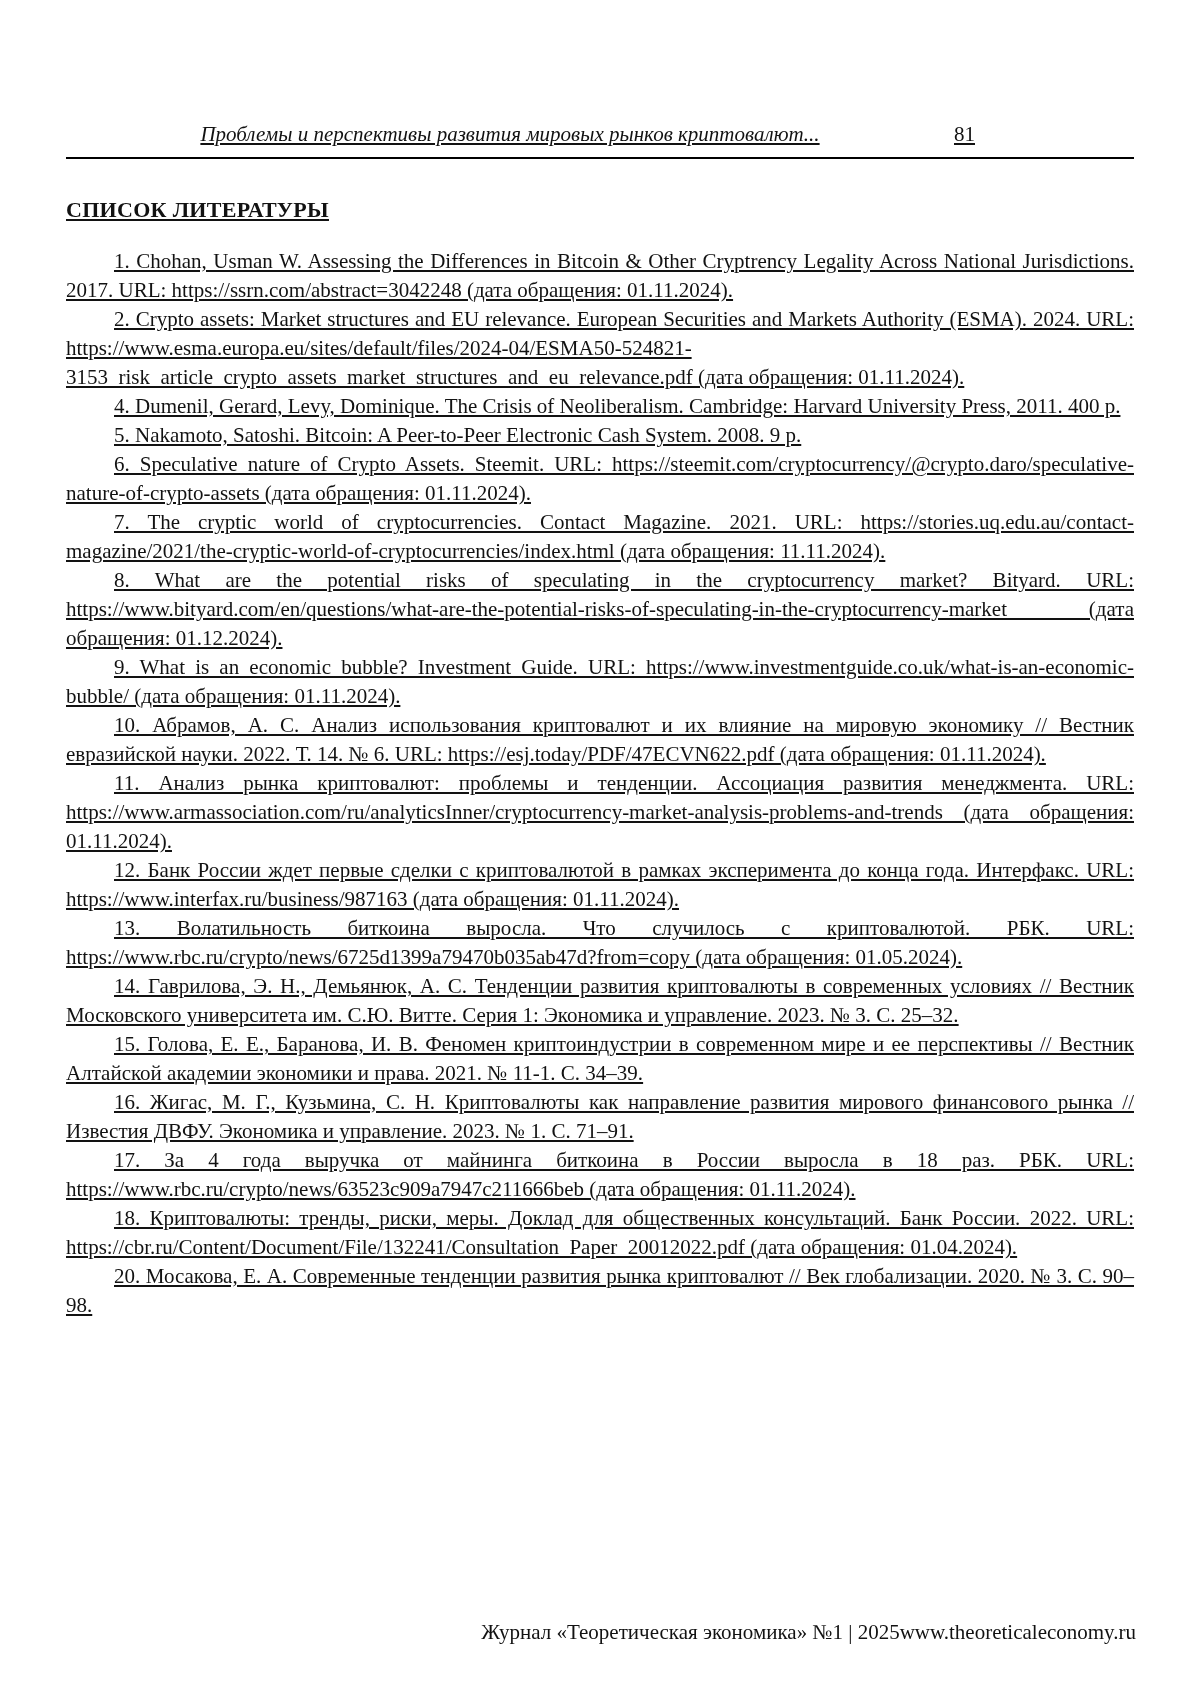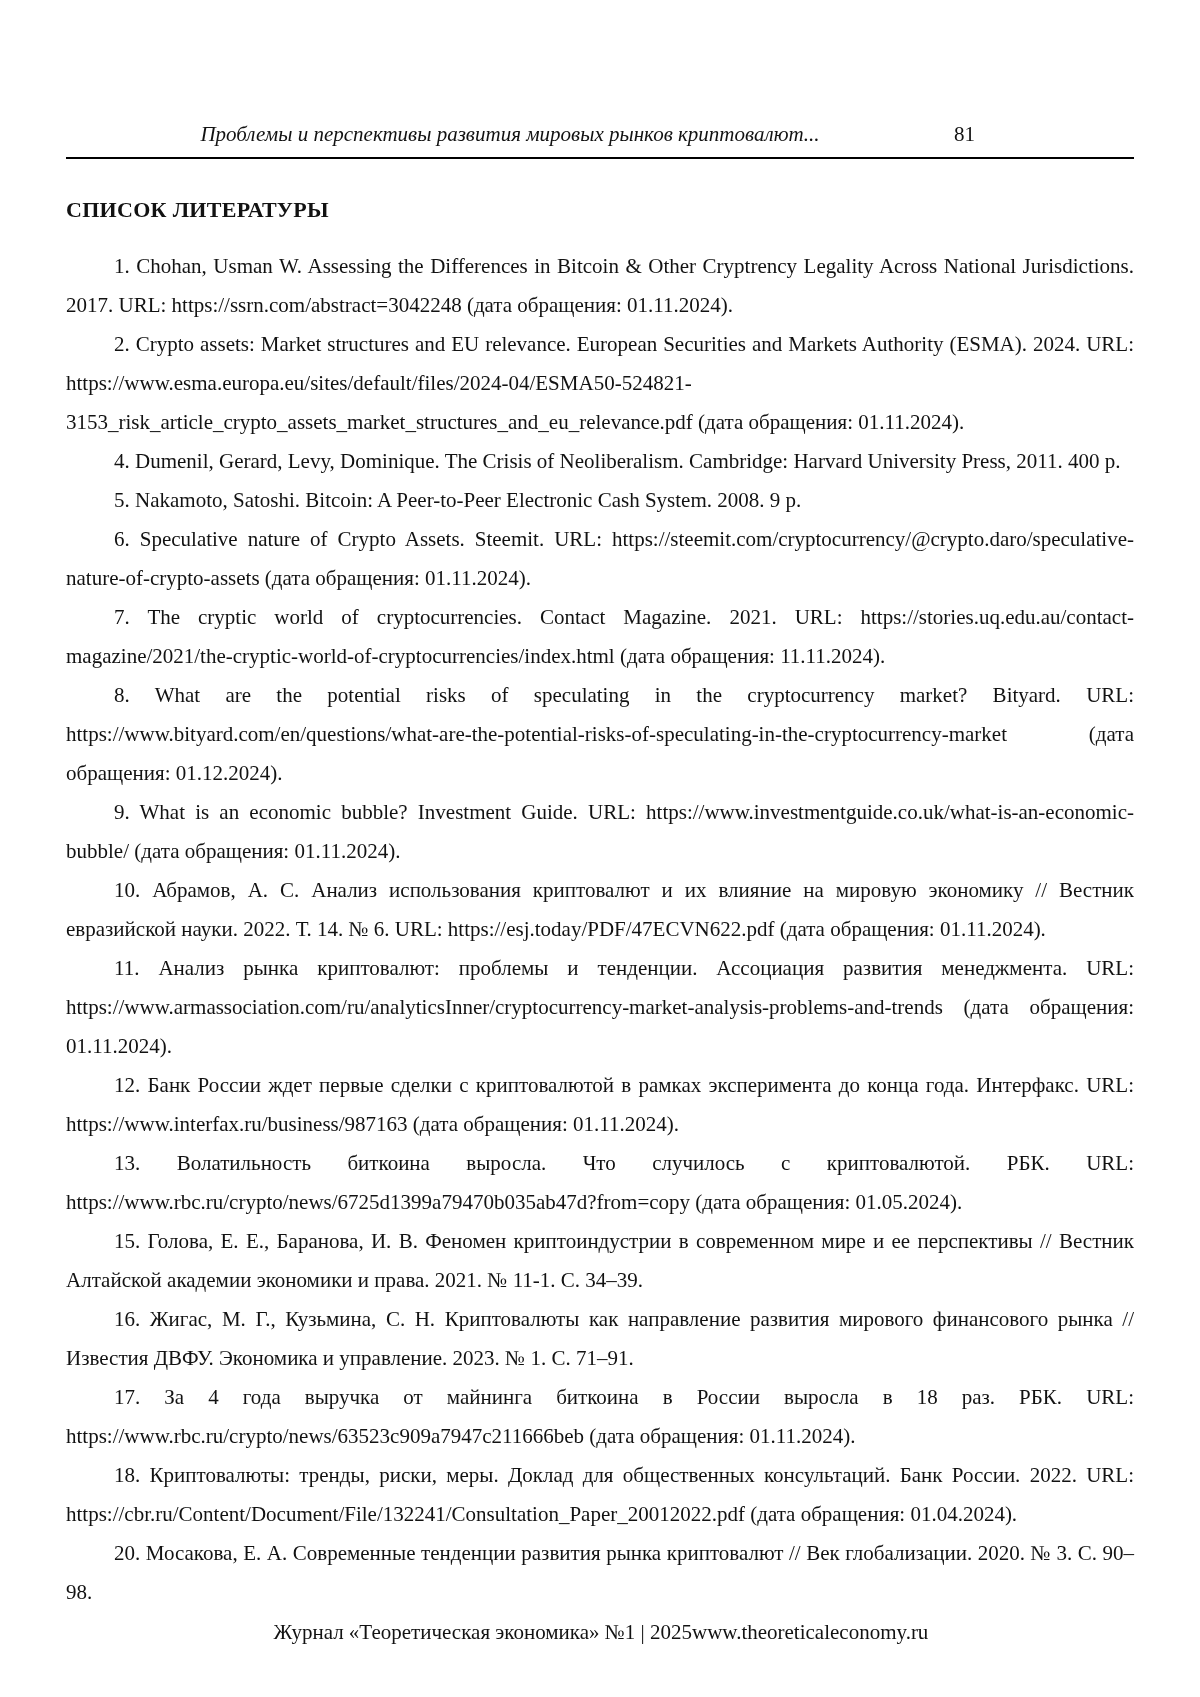--- a/index.html
+++ b/index.html
@@ -9,20 +9,21 @@
     height: 1697px;
     position: relative;
     overflow: hidden;
     font-family: "Liberation Serif", serif;
     color: #121212;
   }
   .page {
     position: absolute;
     inset: 0;
     padding: 122px 66px 0 66px;
+    text-decoration: underline;
   }
   .running-head {
     display: flex;
     align-items: baseline;
     font-size: 21px;
   }
   .running-title {
     flex: 1;
     text-align: center;
     font-style: italic;
@@ -42,33 +43,33 @@
     text-align: left;
     font-weight: bold;
     font-size: 22px;
     letter-spacing: 0.3px;
   }
   .reference-list {
     margin-top: 24px;
   }
   .ref {
     font-size: 21px;
-    line-height: 39px;
+    line-height: 29px;
     text-align: justify;
     text-indent: 48px;
     overflow-wrap: break-word;
     word-break: break-word;
   }
   .footer {
     position: absolute;
     left: 66px;
     right: 64px;
     bottom: 52px;
     display: flex;
-    justify-content: center;
+    justify-content: flex-end;
     align-items: baseline;
     font-size: 21px;
   }
 </style>
 </head>
 <body>
 
 <div class="page">
 
   <div class="running-head">
@@ -87,20 +88,21 @@
       <p class="ref">4. Dumenil, Gerard, Levy, Dominique. The Crisis of Neoliberalism. Cambridge: Harvard University Press, 2011. 400 p.</p>
       <p class="ref">5. Nakamoto, Satoshi. Bitcoin: A Peer-to-Peer Electronic Cash System. 2008. 9 p.</p>
       <p class="ref">6. Speculative nature of Crypto Assets. Steemit. URL: https://steemit.com/cryptocurrency/@crypto.daro/speculative-nature-of-crypto-assets (дата обращения: 01.11.2024).</p>
       <p class="ref">7. The cryptic world of cryptocurrencies. Contact Magazine. 2021. URL: https://stories.uq.edu.au/contact-magazine/2021/the-cryptic-world-of-cryptocurrencies/index.html (дата обращения: 11.11.2024).</p>
       <p class="ref">8. What are the potential risks of speculating in the cryptocurrency market? Bityard. URL: https://www.bityard.com/en/questions/what-are-the-potential-risks-of-speculating-in-the-cryptocurrency-market (дата обращения: 01.12.2024).</p>
       <p class="ref">9. What is an economic bubble? Investment Guide. URL: https://www.investmentguide.co.uk/what-is-an-economic-bubble/ (дата обращения: 01.11.2024).</p>
       <p class="ref">10. Абрамов, А. С. Анализ использования криптовалют и их влияние на мировую экономику // Вестник евразийской науки. 2022. Т. 14. № 6. URL: https://esj.today/PDF/47ECVN622.pdf (дата обращения: 01.11.2024).</p>
       <p class="ref">11. Анализ рынка криптовалют: проблемы и тенденции. Ассоциация развития менеджмента. URL: https://www.armassociation.com/ru/analyticsInner/cryptocurrency-market-analysis-problems-and-trends (дата обращения: 01.11.2024).</p>
       <p class="ref">12. Банк России ждет первые сделки с криптовалютой в рамках эксперимента до конца года. Интерфакс. URL: https://www.interfax.ru/business/987163 (дата обращения: 01.11.2024).</p>
       <p class="ref">13. Волатильность биткоина выросла. Что случилось с криптовалютой. РБК. URL: https://www.rbc.ru/crypto/news/6725d1399a79470b035ab47d?from=copy (дата обращения: 01.05.2024).</p>
+      <p class="ref">14. Гаврилова, Э. Н., Демьянюк, А. С. Тенденции развития криптовалюты в современных условиях // Вестник Московского университета им. С.Ю. Витте. Серия 1: Экономика и управление. 2023. № 3. С. 25–32.</p>
       <p class="ref">15. Голова, Е. Е., Баранова, И. В. Феномен криптоиндустрии в современном мире и ее перспективы // Вестник Алтайской академии экономики и права. 2021. № 11-1. С. 34–39.</p>
       <p class="ref">16. Жигас, М. Г., Кузьмина, С. Н. Криптовалюты как направление развития мирового финансового рынка // Известия ДВФУ. Экономика и управление. 2023. № 1. С. 71–91.</p>
       <p class="ref">17. За 4 года выручка от майнинга биткоина в России выросла в 18 раз. РБК. URL: https://www.rbc.ru/crypto/news/63523c909a7947c211666beb (дата обращения: 01.11.2024).</p>
       <p class="ref">18. Криптовалюты: тренды, риски, меры. Доклад для общественных консультаций. Банк России. 2022. URL: https://cbr.ru/Content/Document/File/132241/Consultation_Paper_20012022.pdf (дата обращения: 01.04.2024).</p>
       <p class="ref">20. Мосакова, Е. А. Современные тенденции развития рынка криптовалют // Век глобализации. 2020. № 3. С. 90–98.</p>
     </div>
 
   <div class="footer">
     <div>Журнал «Теоретическая экономика» №1 | 2025</div>
     <div>www.theoreticaleconomy.ru</div>

